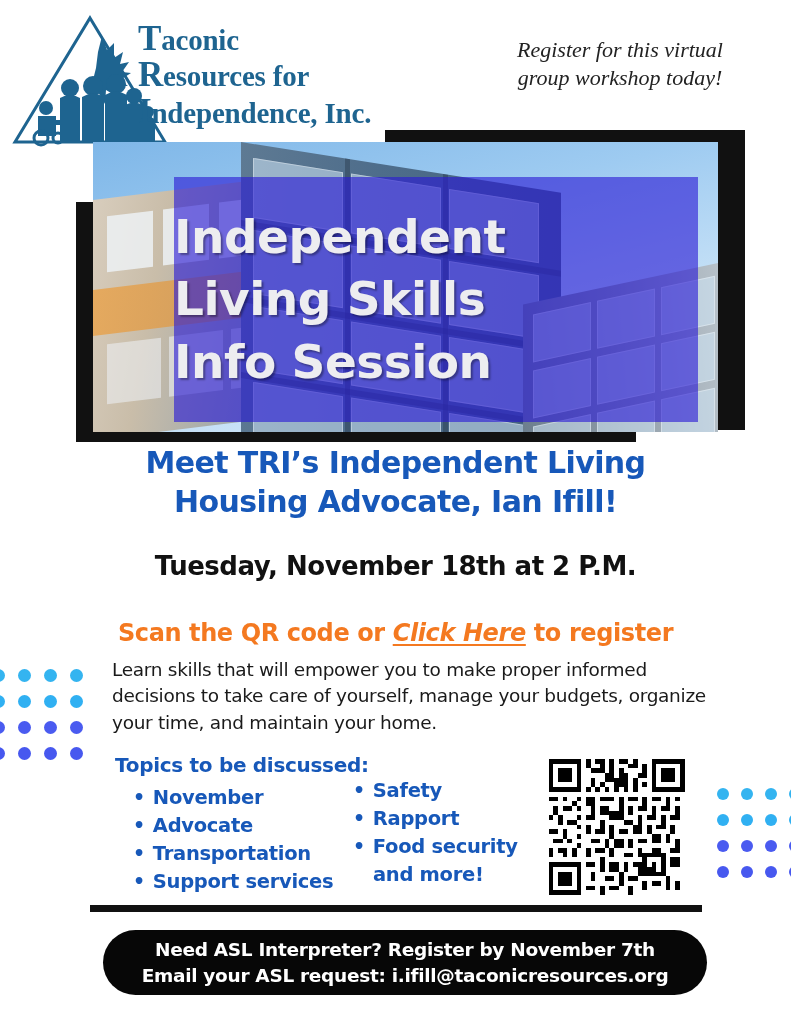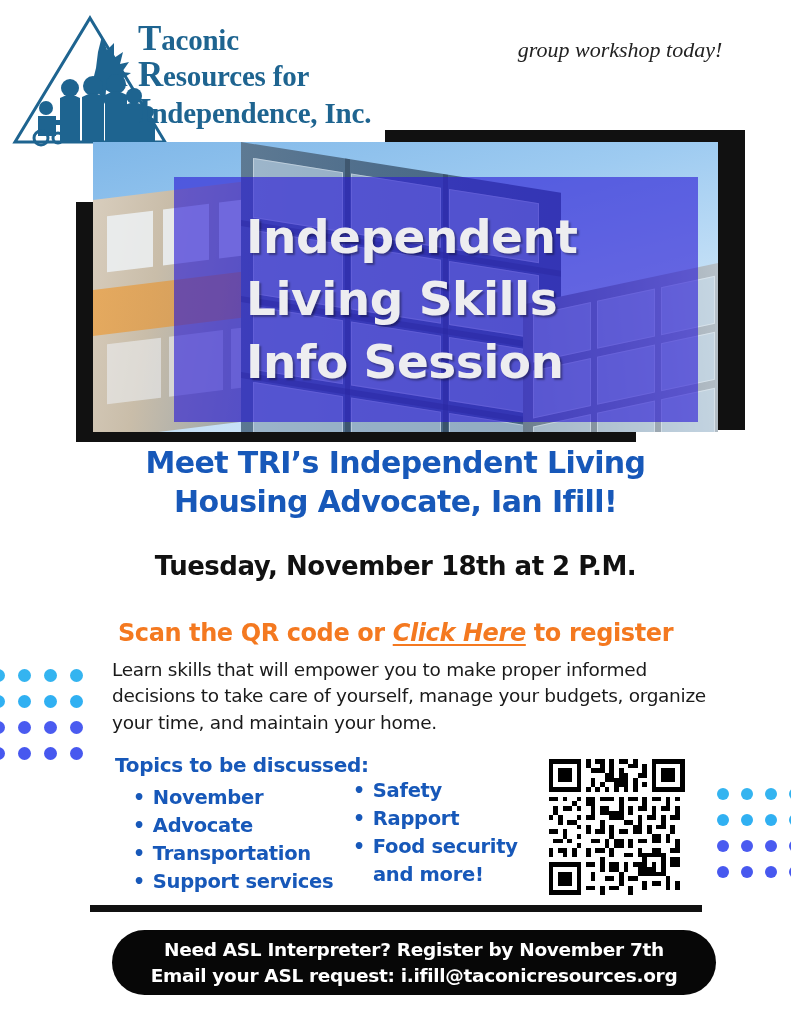--- a/index.html
+++ b/index.html
@@ -87,21 +87,21 @@
   }
   .glass{position:absolute;background:rgba(210,232,247,.55);border:1px solid rgba(255,255,255,.35);}
   .mullion{position:absolute;background:rgba(40,58,75,.45);}
   .hero-overlay{
     position:absolute;left:81px;top:35px;width:524px;height:245px;
     background:rgba(42,26,213,.62);
   }
   .hero-title{
     position:absolute;left:0;top:0;width:524px;height:245px;
     display:flex;flex-direction:column;justify-content:center;
-    padding-left:72px;box-sizing:border-box;
+    box-sizing:border-box;
   }
   .hero-title div{
     font-family:"DejaVu Sans", sans-serif;
     font-weight:700;font-size:47px;line-height:1.32;
     color:#ededf0;letter-spacing:-0.5px;
     text-shadow:2px 2px 2px rgba(0,0,0,.35);
   }
 
   
   .h-blue{
@@ -172,21 +172,21 @@
   .dots{position:absolute;display:grid;gap:0;}
   .dot{border-radius:50%;}
   .dots-left{left:-14px;top:663px;grid-template-columns:repeat(4,26px);grid-template-rows:repeat(4,26px);}
   .dots-left .dot{width:13px;height:13px;margin:6px;}
   .dots-right{left:711px;top:782px;grid-template-columns:repeat(4,24px);grid-template-rows:repeat(4,26px);}
   .dots-right .dot{width:12px;height:12px;margin:6px;}
 
   
   .rule{position:absolute;left:90px;top:905px;width:612px;height:7px;background:#111;}
   .footer-pill{
-    position:absolute;left:112px;top:930px;width:604px;height:65px;
+    position:absolute;left:103px;top:930px;width:604px;height:65px;
     background:#070707;border-radius:34px;
     display:flex;flex-direction:column;align-items:center;justify-content:center;
   }
   .footer-pill div{
     font-family:"DejaVu Sans", sans-serif;
     font-weight:700;font-size:18.5px;line-height:1.40;
     color:#fff;letter-spacing:-0.3px;white-space:nowrap;
   }
 </style>
 </head>
@@ -222,20 +222,21 @@
       <div class="logo-line logo-l1"><span class="cap">T</span><span class="rest">aconic</span></div>
       <div class="logo-line logo-l2"><span class="cap">R</span><span class="rest">esources for</span></div>
       <div class="logo-line logo-l3"><span class="cap">I</span><span class="rest">ndependence, Inc.</span></div>
     </div>
     <div class="logo-tag">
       <span>ADVOCACY</span><span>INCLUSION</span><span>INDEPENDENCE</span>
     </div>
   </div>
 
   <div class="kicker">
+    <div>Register for this virtual</div>
     <div>group workshop today!</div>
   </div>
 
   <div class="hero-wrap">
     <div class="hero-frame-left"></div>
     <div class="hero-frame-right"></div>
 
     <div class="hero-photo">
       <div class="sky"></div>
 

